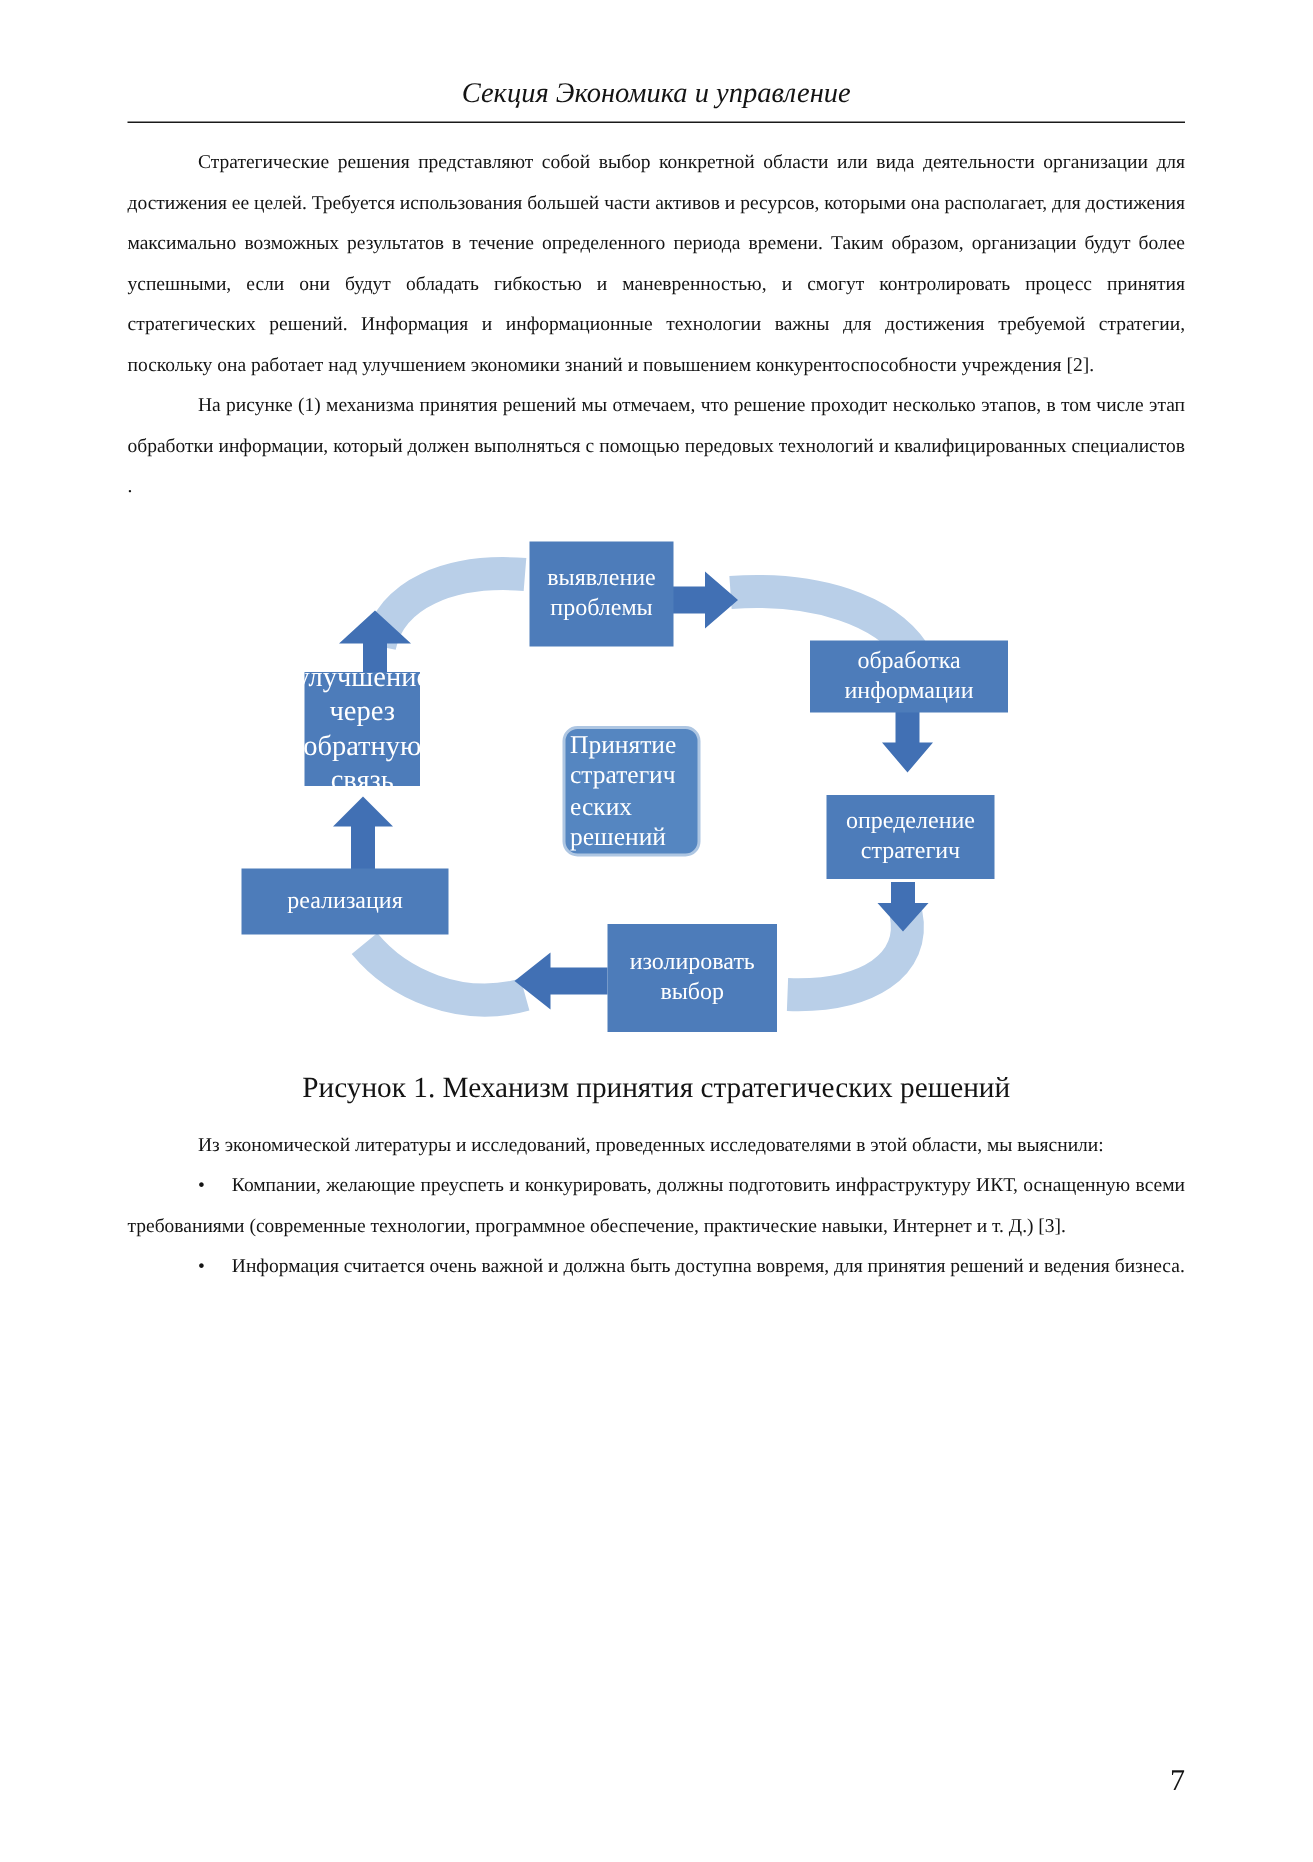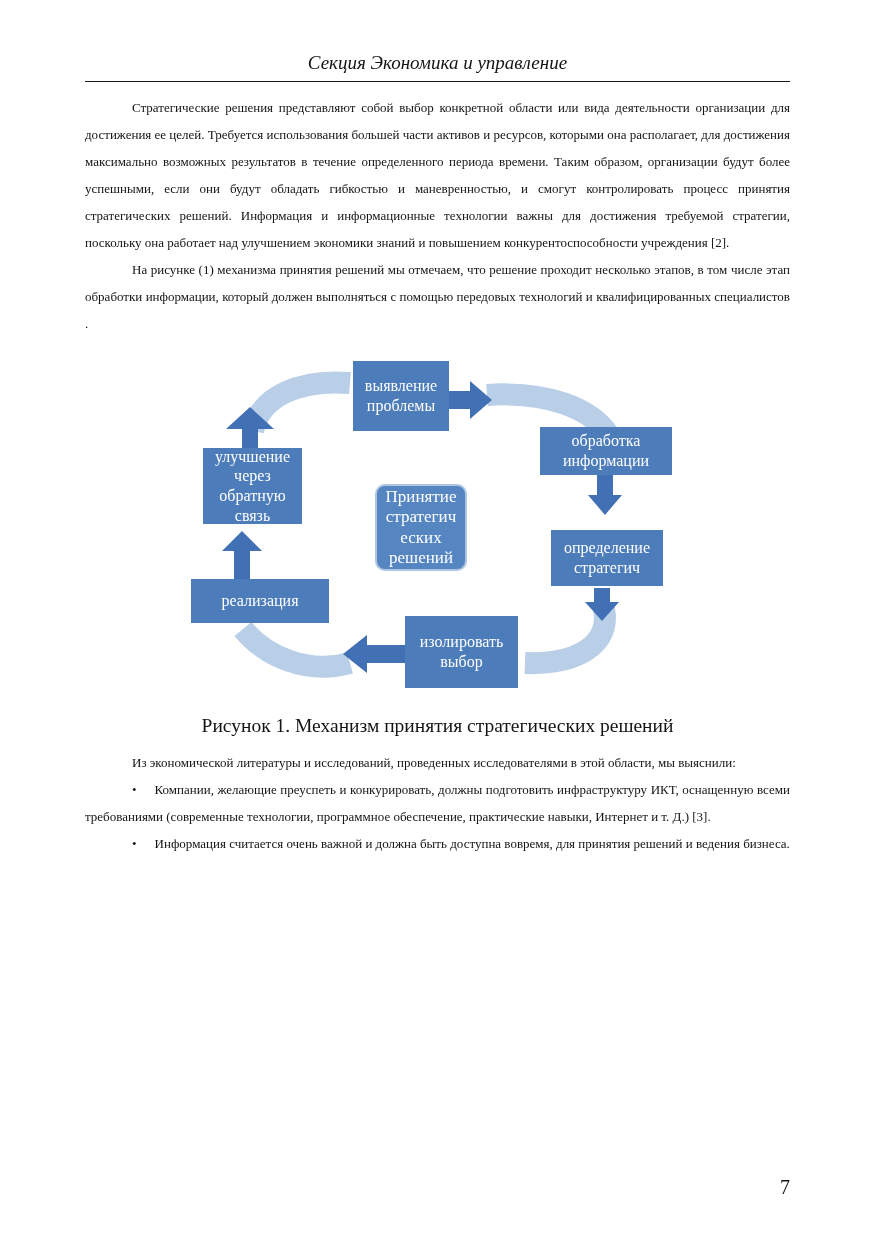--- a/index.html
+++ b/index.html
@@ -48,33 +48,32 @@
     text-align: center;
     font-size: 16px;
     line-height: 1.22;
     padding: 2px 3px;
     box-sizing: border-box;
   }
   .node-identify   { left: 268px; top: 10px;  width: 96px;  height: 70px; }
   .node-processing { left: 455px; top: 76px;  width: 132px; height: 48px; }
   .node-options    { left: 466px; top: 179px; width: 112px; height: 56px; }
   .node-isolate    { left: 320px; top: 265px; width: 113px; height: 72px; }
-  .node-implement  { left: 106px;  top: 228px; width: 138px; height: 44px; }
-  .node-feedback   { left: 118px; top: 97px;  width: 99px;  height: 76px; font-size: 16px; }
+  .node-implement  { left: 76px;  top: 228px; width: 138px; height: 44px; }
+  .node-feedback   { left: 118px; top: 97px;  width: 77px;  height: 76px; font-size: 19px; }
   .center-node {
     position: absolute;
     left: 290px; top: 133px; width: 92px; height: 87px;
     background: #5586c1;
     border: 2px solid #aec6e2;
     border-radius: 10px;
     color: #ffffff;
     display: flex;
     align-items: center;
     justify-content: center;
-    text-align: center;
     font-size: 17px;
     line-height: 1.2;
     padding: 3px;
     box-sizing: border-box;
   }
   .caption {
     text-align: center;
     font-weight: normal;
     font-size: 19.5px;
     margin: 16px 0 12px 0;

